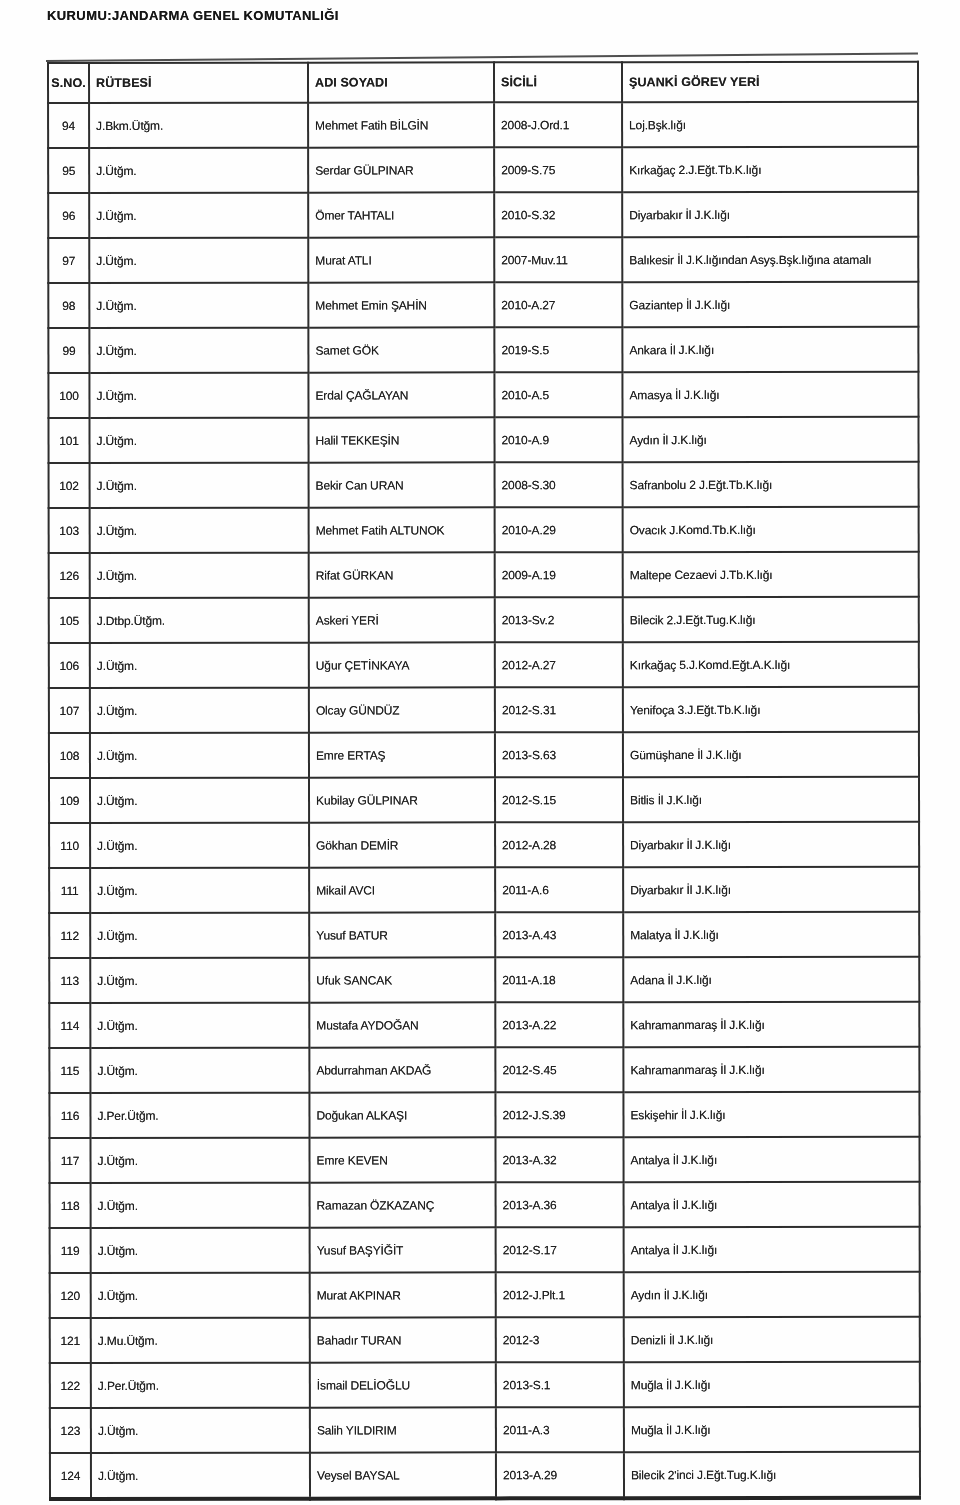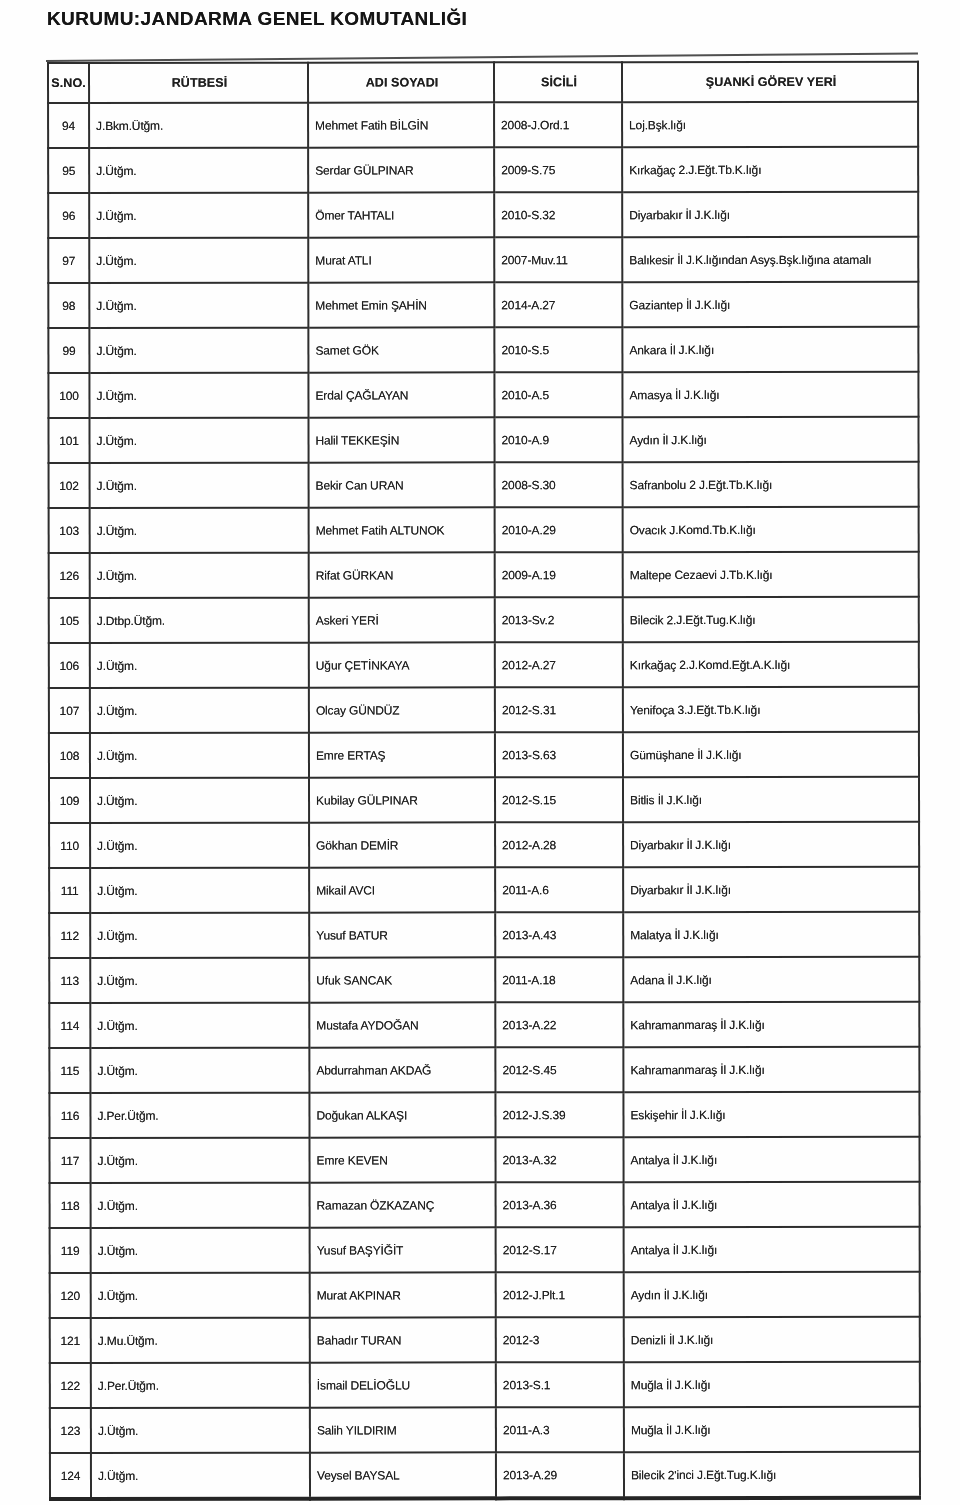--- a/index.html
+++ b/index.html
@@ -6,21 +6,21 @@
   .page{
     position:relative;
     width:960px;height:1505px;
     background:#fefefe;
     overflow:hidden;
     font-family:"Liberation Sans","DejaVu Sans",sans-serif;
     color:#1f1f1f;
   }
   .doc-title{
     position:absolute;left:47px;top:8px;
-    font-size:19px;font-weight:bold;letter-spacing:.4px;
+    font-size:13px;font-weight:bold;letter-spacing:.4px;
     color:#151515;
     text-shadow:0 0 .6px rgba(10,10,10,.8);
   }
   .skew-line{
     position:absolute;left:46px;top:60px;width:872px;height:2px;
     background:#303030;opacity:.85;
     transform:rotate(-.5deg);transform-origin:left center;
   }
   table.personnel{
     position:absolute;left:47px;top:62px;width:870px;
@@ -31,21 +31,21 @@
   table.personnel th,table.personnel td{
     border:2px solid #2e2e2e;
     padding:2px 4px 2px 6px;
     font-size:12px;
     letter-spacing:-.15px;
     overflow:hidden;white-space:nowrap;
     text-shadow:0 0 .5px rgba(25,25,25,.75);
     vertical-align:middle;
   }
   table.personnel th{
-    height:34px;font-size:12.5px;font-weight:bold;text-align:center;
+    height:34px;font-size:12.5px;font-weight:bold;text-align:left;
     letter-spacing:.1px;
   }
   table.personnel td{height:39px;}
   table.personnel tr{height:43px;}
   table.personnel thead tr{height:38px;}
   table.personnel .c-sno{text-align:center;padding-left:2px;padding-right:2px;margin-left:37px;}
   table.personnel{border-bottom:4px solid #252525;border-top:2px solid #2e2e2e;}
 </style>
 </head>
 <body>
@@ -96,28 +96,28 @@
           <td class="c-sno">97</td>
           <td>J.Ütğm.</td>
           <td>Murat ATLI</td>
           <td>2007-Muv.11</td>
           <td>Balıkesir İl J.K.lığından Asyş.Bşk.lığına atamalı</td>
         </tr>
         <tr>
           <td class="c-sno">98</td>
           <td>J.Ütğm.</td>
           <td>Mehmet Emin ŞAHİN</td>
-          <td>2014-A.27</td>
+          <td>2010-A.27</td>
           <td>Gaziantep İl J.K.lığı</td>
         </tr>
         <tr>
           <td class="c-sno">99</td>
           <td>J.Ütğm.</td>
           <td>Samet GÖK</td>
-          <td>2010-S.5</td>
+          <td>2019-S.5</td>
           <td>Ankara İl J.K.lığı</td>
         </tr>
         <tr>
           <td class="c-sno">100</td>
           <td>J.Ütğm.</td>
           <td>Erdal ÇAĞLAYAN</td>
           <td>2010-A.5</td>
           <td>Amasya İl J.K.lığı</td>
         </tr>
         <tr>
@@ -153,21 +153,21 @@
           <td>J.Dtbp.Ütğm.</td>
           <td>Askeri YERİ</td>
           <td>2013-Sv.2</td>
           <td>Bilecik 2.J.Eğt.Tug.K.lığı</td>
         </tr>
         <tr>
           <td class="c-sno">106</td>
           <td>J.Ütğm.</td>
           <td>Uğur ÇETİNKAYA</td>
           <td>2012-A.27</td>
-          <td>Kırkağaç 2.J.Komd.Eğt.A.K.lığı</td>
+          <td>Kırkağaç 5.J.Komd.Eğt.A.K.lığı</td>
         </tr>
         <tr>
           <td class="c-sno">107</td>
           <td>J.Ütğm.</td>
           <td>Olcay GÜNDÜZ</td>
           <td>2012-S.31</td>
           <td>Yenifoça 3.J.Eğt.Tb.K.lığı</td>
         </tr>
         <tr>
           <td class="c-sno">108</td>

